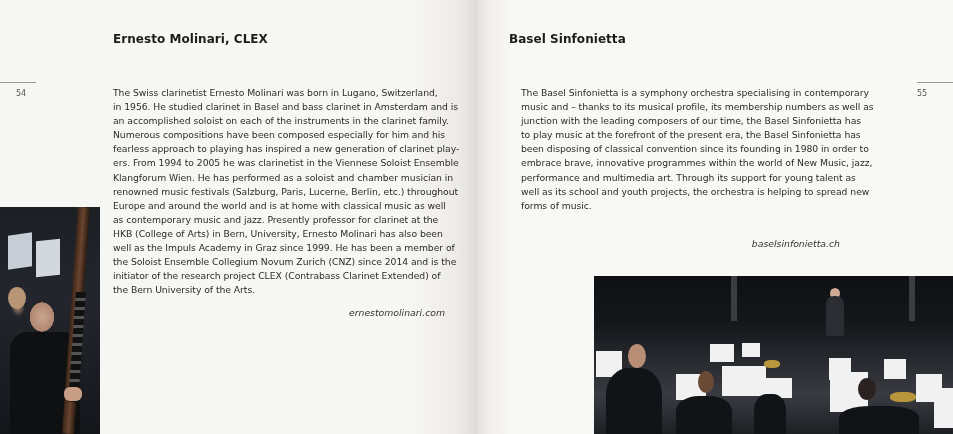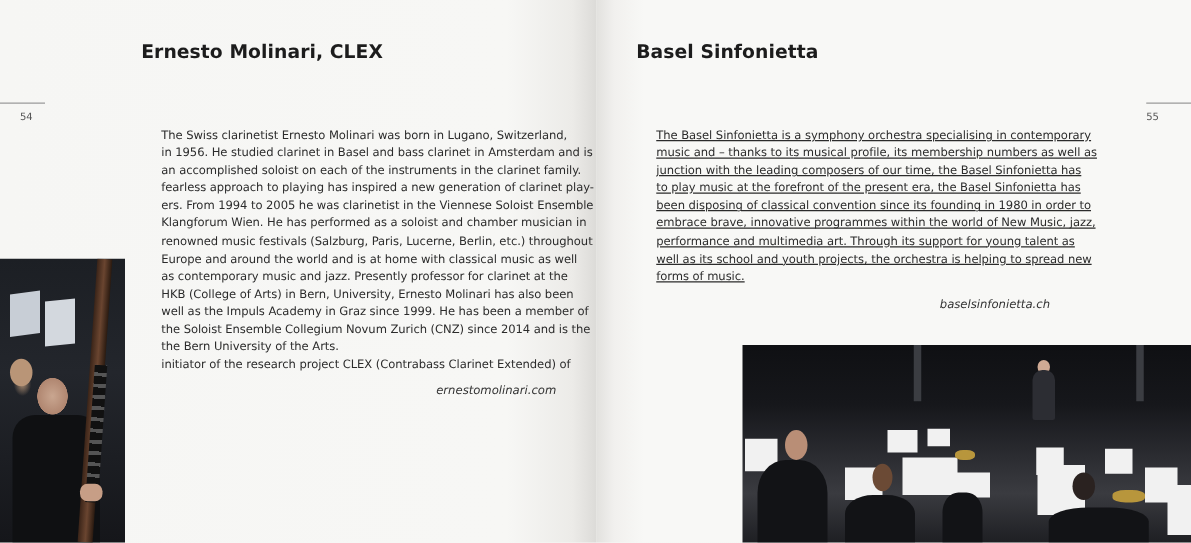--- a/index.html
+++ b/index.html
@@ -12,28 +12,28 @@
   .page { position: absolute; top: 0; height: 434px; }
   .page-left {
     left: 0; width: 477px;
     background: linear-gradient(to right, #f6f6f4 0%, #f7f7f5 85%, #ecebe8 96%, #dcdbd8 100%);
   }
   .page-right {
     left: 477px; width: 476px;
     background: linear-gradient(to right, #e2e1de 0%, #f1f0ee 3%, #f8f8f6 8%, #f8f8f6 100%);
   }
   .heading {
-    position: absolute; font-weight: bold; font-size: 15px; color: #1c1c1c;
+    position: absolute; font-weight: bold; font-size: 12px; color: #1c1c1c;
     letter-spacing: 0.05px;
   }
   .rule { position: absolute; height: 1px; background: #9a9a9a; }
   .folio { position: absolute; font-size: 8px; color: #555; }
   .body-text {
     position: absolute; font-size: 9.25px; line-height: 14.1px; color: #2b2b2b;
-    margin: 16px; letter-spacing: -0.05px;
+    margin: 0; letter-spacing: -0.05px;
   }
   .body-text span { display: block; white-space: nowrap; }
   .url {
     position: absolute; font-style: italic; font-size: 9.3px; color: #333;
     text-align: left;
   }
   .photo { position: absolute; overflow: hidden; }
   .photo-left {
     left: 0; top: 207px; width: 100px; height: 227px;
     background:
@@ -68,51 +68,52 @@
 
 <div class="page page-left">
   <div class="rule" style="left:0; top:82px; width:36px;"></div>
   <div class="folio" style="left:16px; top:89px;">54</div>
   <div class="heading" style="left:113px; top:32px;">Ernesto Molinari, CLEX</div>
 
   <div class="body-text" style="left:113px; top:86px;">
     <span>The Swiss clarinetist Ernesto Molinari was born in Lugano, Switzerland,</span>
     <span>in 1956. He studied clarinet in Basel and bass clarinet in Amsterdam and is</span>
     <span>an accomplished soloist on each of the instruments in the clarinet family.</span>
+    <span>Numerous compositions have been composed especially for him and his</span>
     <span>fearless approach to playing has inspired a new generation of clarinet play-</span>
     <span>ers. From 1994 to 2005 he was clarinetist in the Viennese Soloist Ensemble</span>
     <span>Klangforum Wien. He has performed as a soloist and chamber musician in</span>
     <span>renowned music festivals (Salzburg, Paris, Lucerne, Berlin, etc.) throughout</span>
     <span>Europe and around the world and is at home with classical music as well</span>
     <span>as contemporary music and jazz. Presently professor for clarinet at the</span>
     <span>HKB (College of Arts) in Bern, University, Ernesto Molinari has also been</span>
     <span>well as the Impuls Academy in Graz since 1999. He has been a member of</span>
     <span>the Soloist Ensemble Collegium Novum Zurich (CNZ) since 2014 and is the</span>
+    <span>initiator of the research project CLEX (Contrabass Clarinet Extended) of</span>
     <span>the Bern University of the Arts.</span>
-    <span>initiator of the research project CLEX (Contrabass Clarinet Extended) of</span>
   </div>
   <div class="url" style="right:32px; top:307px;">ernestomolinari.com</div>
 
   <div class="photo photo-left">
     <div class="stand1"></div>
     <div class="stand2"></div>
     <div class="head2"></div>
     <div class="body"></div>
     <div class="clarinet"></div>
     <div class="keys"></div>
     <div class="hand"></div>
   </div>
 </div>
 
 <div class="page page-right">
   <div class="heading" style="left:32px; top:32px;">Basel Sinfonietta</div>
   <div class="rule" style="left:440px; top:82px; width:36px;"></div>
   <div class="folio" style="left:440px; top:89px;">55</div>
 
-  <div class="body-text" style="left:32px; top:86px;text-decoration:underline;">
+  <div class="body-text" style="left:44px; top:86px;">
     <span>The Basel Sinfonietta is a symphony orchestra specialising in contemporary</span>
     <span>music and – thanks to its musical profile, its membership numbers as well as</span>
     <span>junction with the leading composers of our time, the Basel Sinfonietta has</span>
     <span>to play music at the forefront of the present era, the Basel Sinfonietta has</span>
     <span>been disposing of classical convention since its founding in 1980 in order to</span>
     <span>embrace brave, innovative programmes within the world of New Music, jazz,</span>
     <span>performance and multimedia art. Through its support for young talent as</span>
     <span>well as its school and youth projects, the orchestra is helping to spread new</span>
     <span>forms of music.</span>
   </div>

